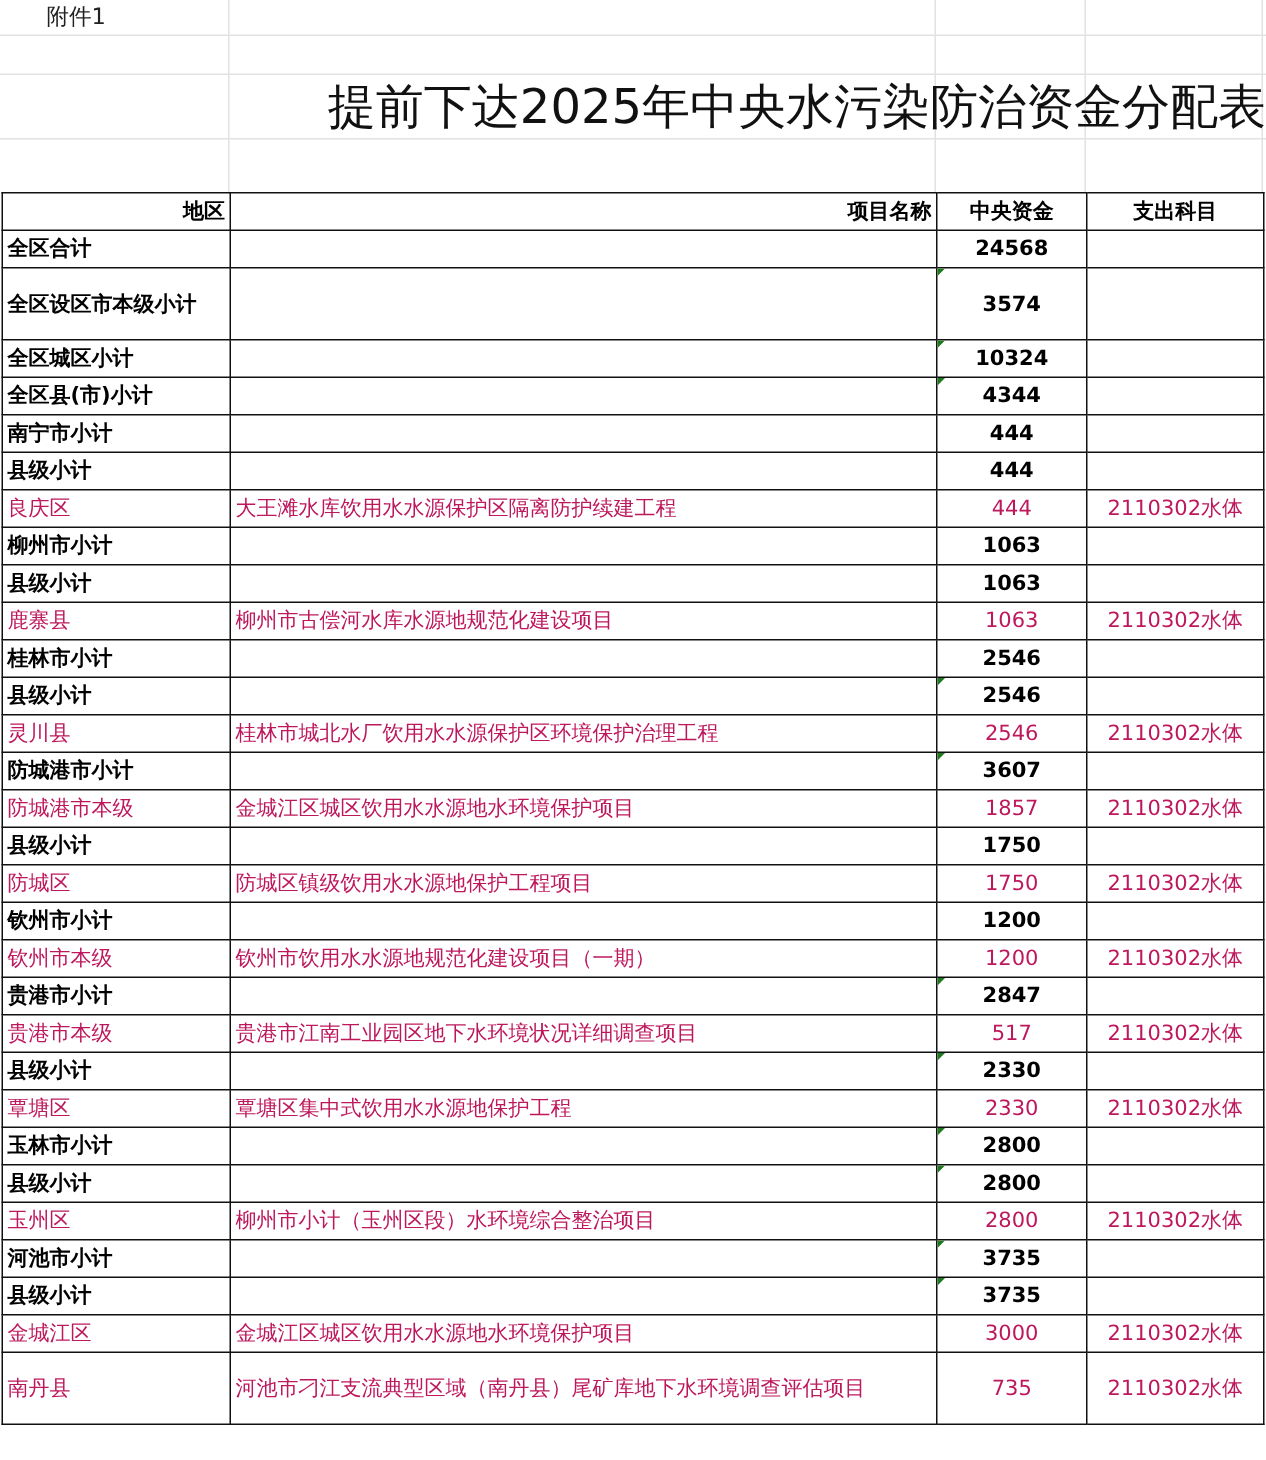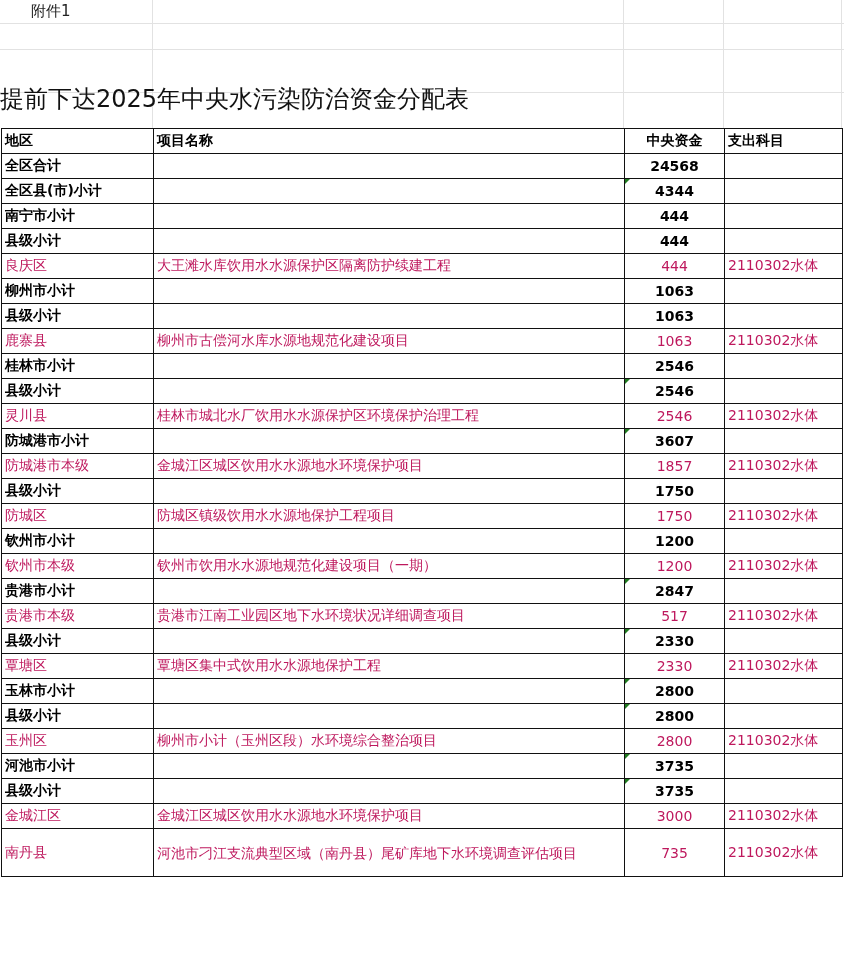--- a/index.html
+++ b/index.html
@@ -3,28 +3,28 @@
 <meta charset="utf-8">
 <style>
   html, body { margin:0; padding:0; background:#fff; }
   body { width:844px; height:973px; overflow:hidden; position:relative;
          font-family:"DejaVu Sans","Liberation Sans",sans-serif; color:#000; }
   .grid { position:absolute; left:0; top:0; width:844px; height:128px; }
   .gl-v { position:absolute; top:0; width:1px; height:128px; background:#e2e2e2; }
   .gl-h { position:absolute; left:0; width:844px; height:1px; background:#e2e2e2; }
   .attach { position:absolute; left:3px; top:2px; font-size:15px; color:#222;margin-left:28px; }
   .title { position:absolute; left:0; width:844px; top:50px; height:42px; line-height:42px;
-           text-align:left; font-size:24px; color:#111;margin-top:28px; }
+           text-align:right; font-size:32px; color:#111; }
   table { position:absolute; left:1px; top:128px; border-collapse:collapse; table-layout:fixed; }
   td, th { border:1.5px solid #111; padding:0 3px; height:24px; font-size:14px; white-space:nowrap; overflow:hidden; }
-  th { font-weight:bold; text-align:left; }
+  th { font-weight:bold; text-align:right; }
   .c1 { width:145px; }
   .c2 { width:464px; }
   .c3 { width:93px; text-align:center;margin-top:48px; }
-  .c4 { width:111px; }
+  .c4 { width:111px; text-align:center; }
   tr.sub td { font-weight:bold; }
   tr.item td { color:#be185d; }
   tr.tall td { height:47px; }
   tr.wrap td.c2 { white-space:normal; line-height:20px; }
   td.c3.mark { position:relative; }
   td.c3.mark::before { content:""; position:absolute; left:0; top:0; width:0; height:0;
                        border-top:5px solid #1f7a1f; border-right:5px solid transparent; }
 </style>
 </head>
 <body>
@@ -51,20 +51,32 @@
       <th class="c4">支出科目</th>
     </tr>
   </thead>
   <tbody id="tbody">
       <tr class="sub">
         <td class="c1">全区合计</td>
         <td class="c2"></td>
         <td class="c3">24568</td>
         <td class="c4"></td>
       </tr>
+      <tr class="sub tall">
+        <td class="c1">全区设区市本级小计</td>
+        <td class="c2"></td>
+        <td class="c3 mark">3574</td>
+        <td class="c4"></td>
+      </tr>
+      <tr class="sub">
+        <td class="c1">全区城区小计</td>
+        <td class="c2"></td>
+        <td class="c3 mark">10324</td>
+        <td class="c4"></td>
+      </tr>
       <tr class="sub">
         <td class="c1">全区县(市)小计</td>
         <td class="c2"></td>
         <td class="c3 mark">4344</td>
         <td class="c4"></td>
       </tr>
       <tr class="sub">
         <td class="c1">南宁市小计</td>
         <td class="c2"></td>
         <td class="c3">444</td>

